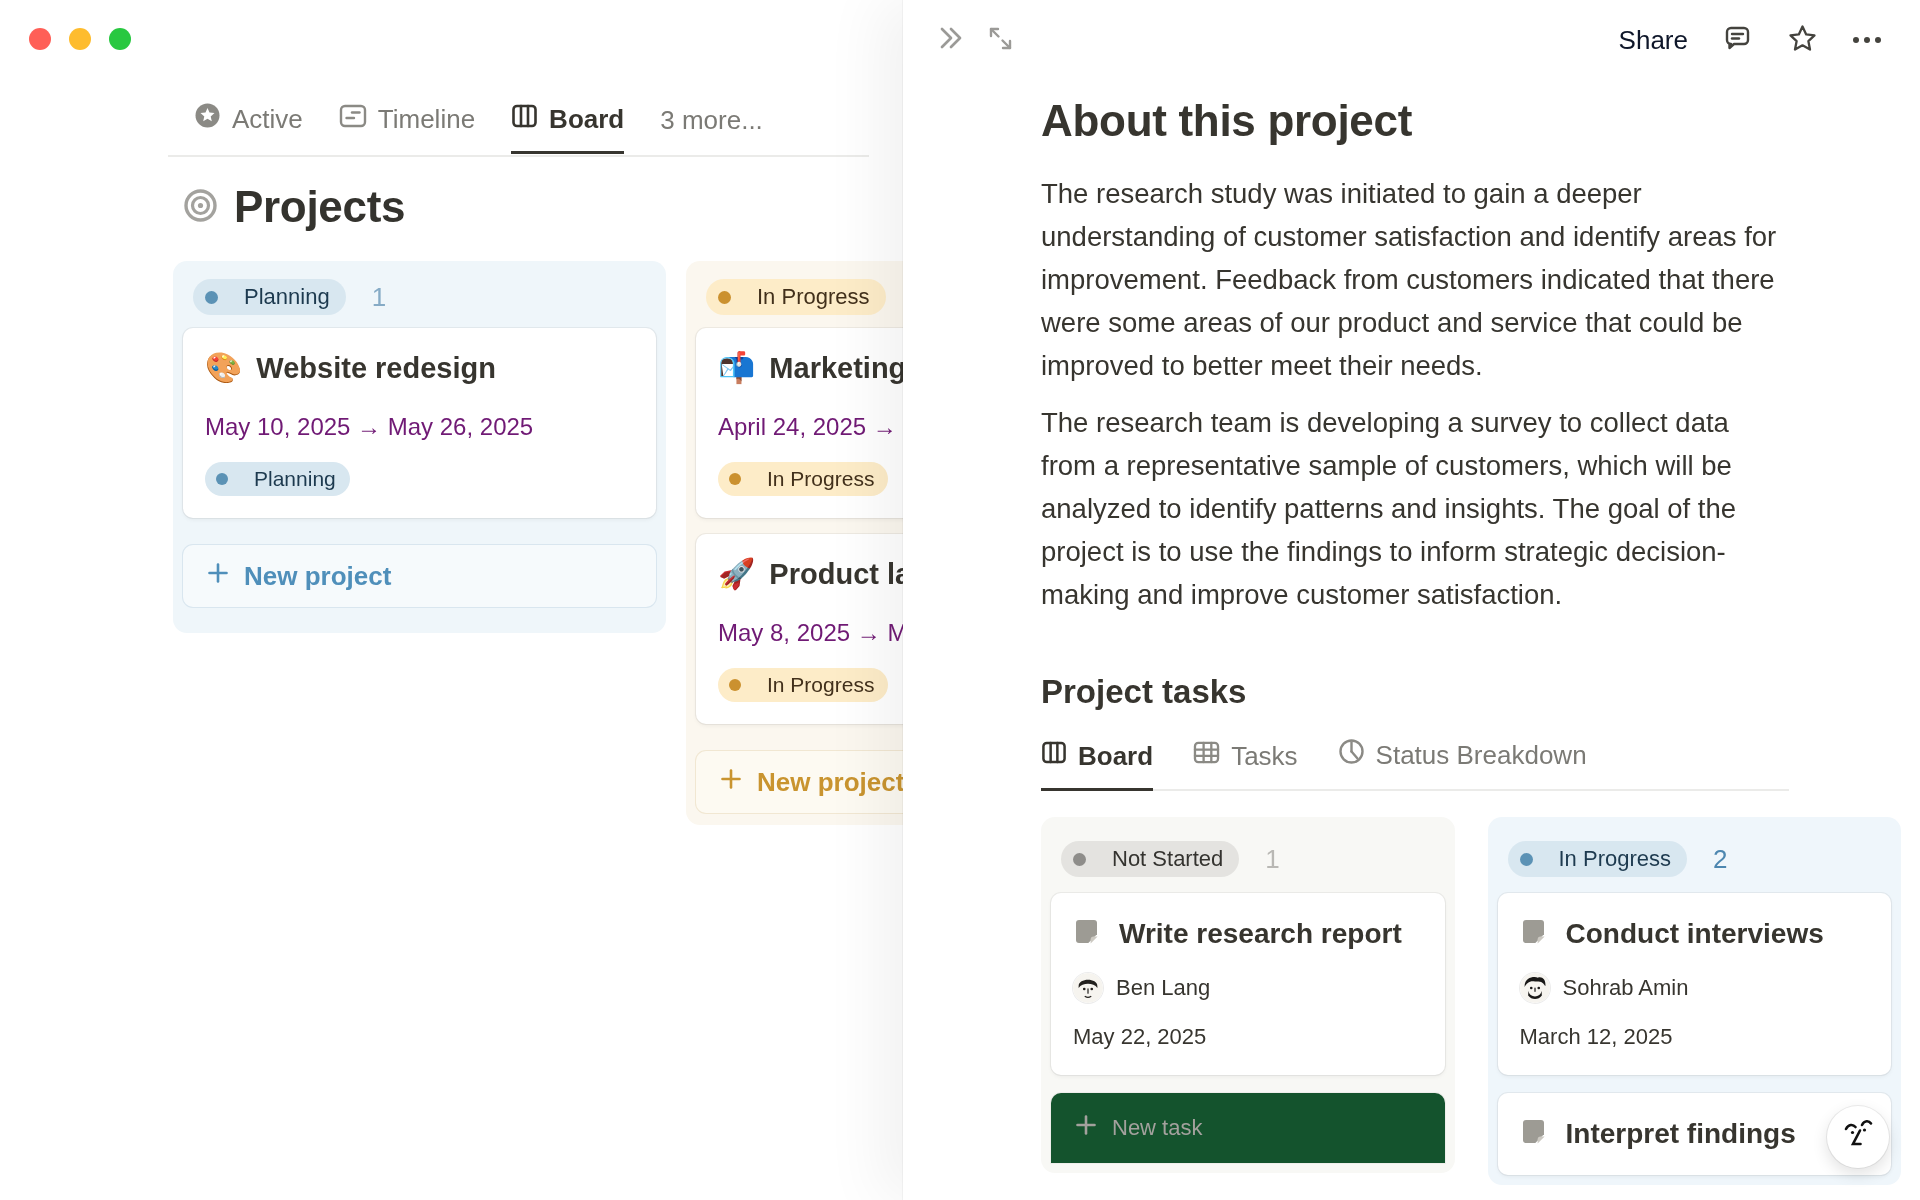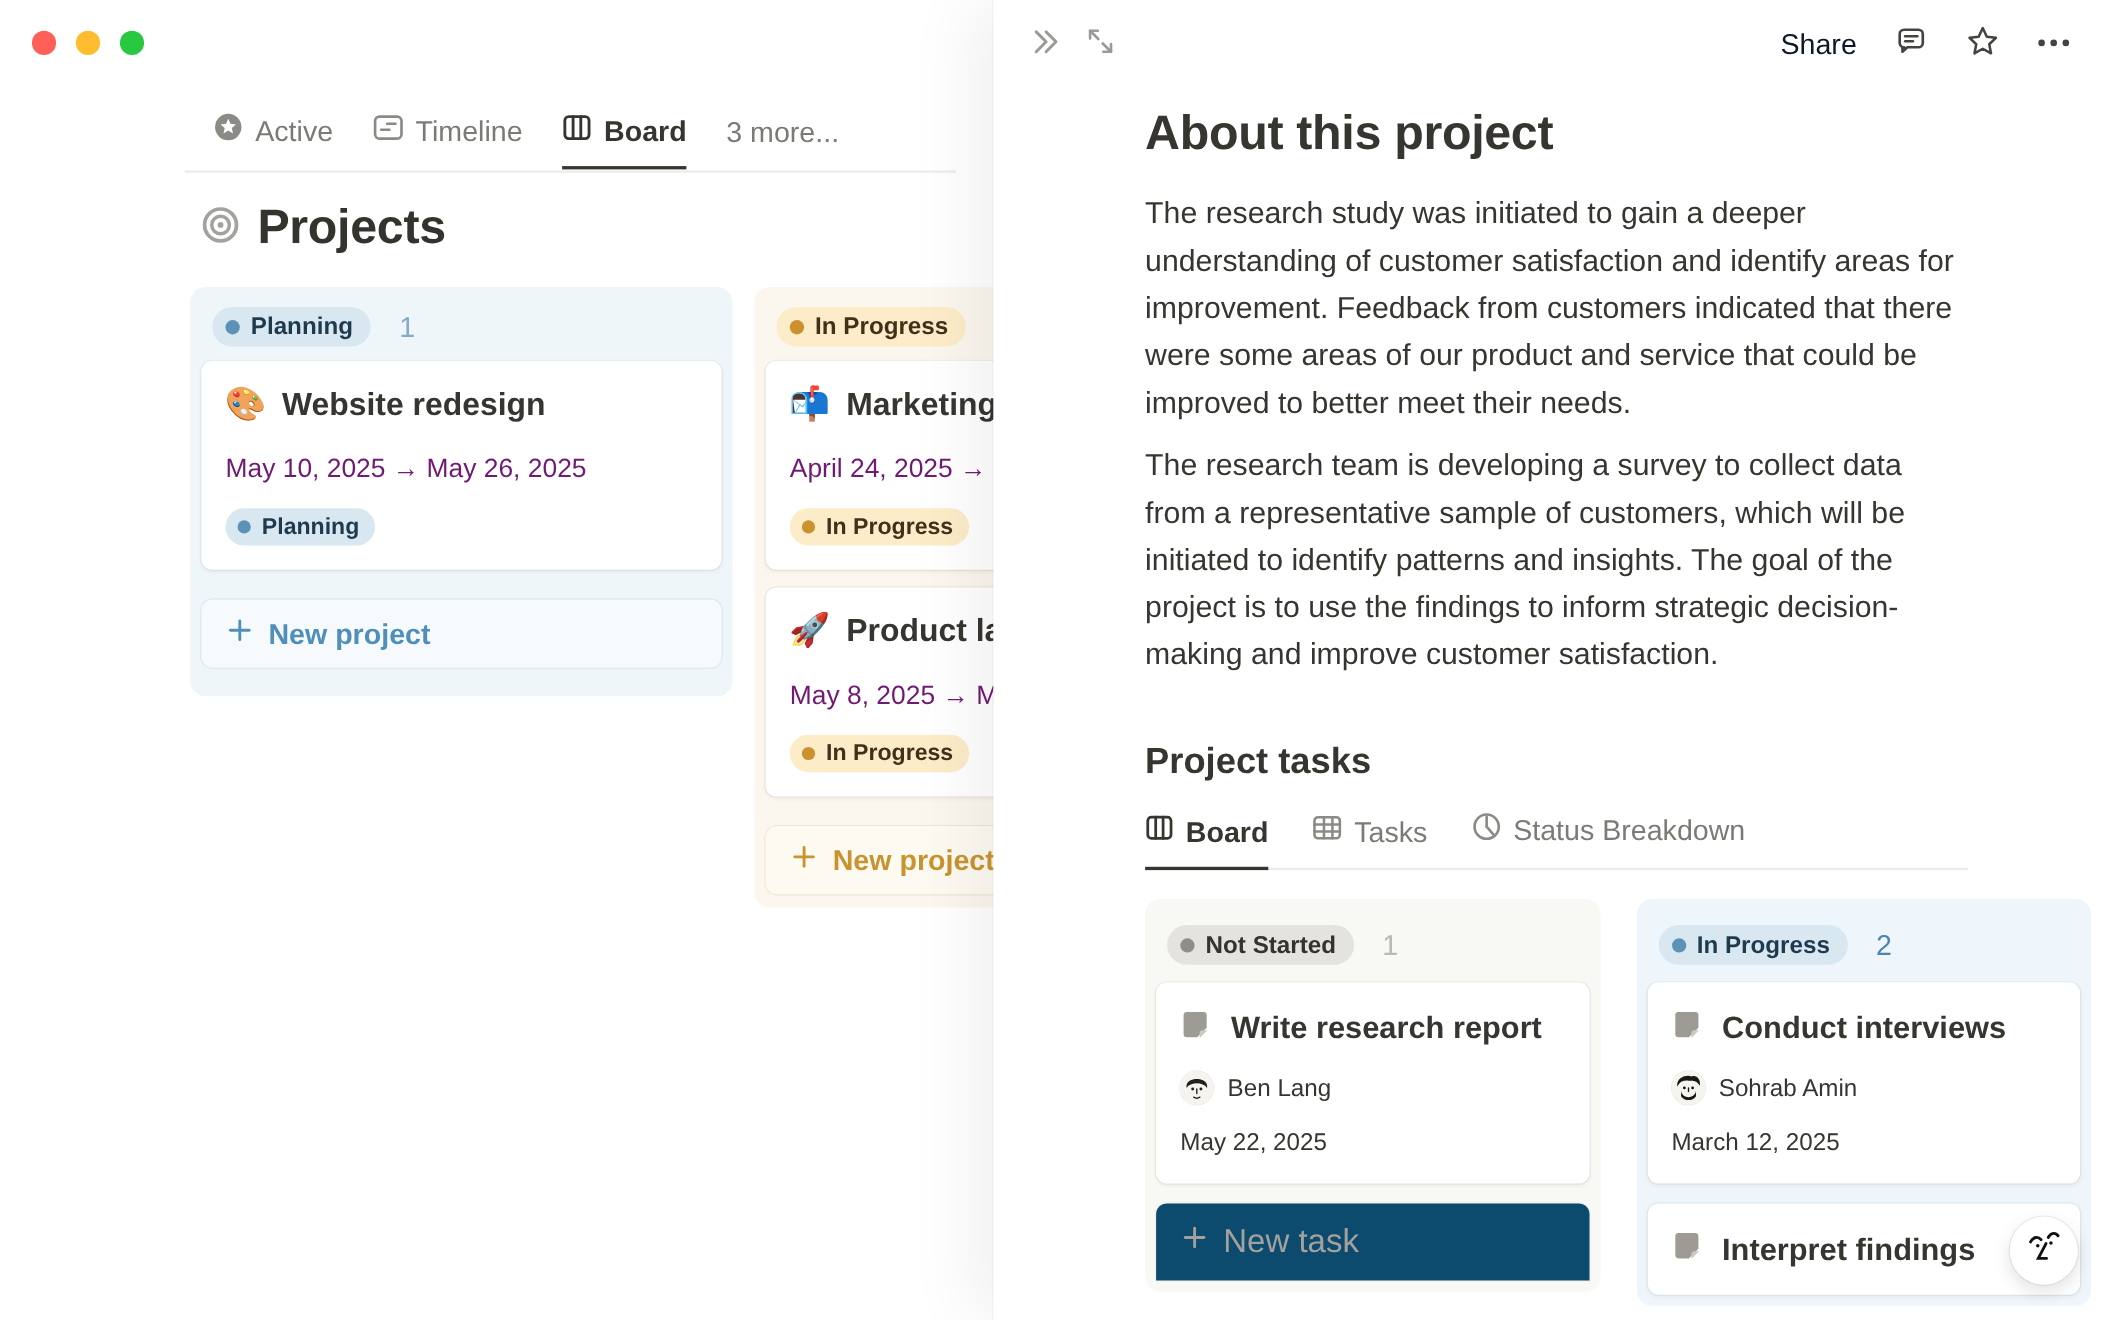--- a/index.html
+++ b/index.html
@@ -26,22 +26,22 @@
   .projects-header { position:absolute; left:182px; top:182px; display:flex; align-items:center; gap:15px; }
   .projects-header h1 { font-size:44px; font-weight:700; letter-spacing:-0.3px; color:#34332e; }
 
   
   .board { position:absolute; left:173px; top:261px; display:flex; gap:20px; align-items:flex-start; }
   .col { border-radius:14px; padding:10px; }
   .col.c-planning { width:493px; background:#eff6fa; padding-bottom:26px; }
   .col.c-inprog   { width:493px; background:#fbf7ef; padding-bottom:12px; }
   .col-header { display:flex; align-items:center; padding:8px 10px 10px 10px; }
 
-  .chip { display:inline-flex; align-items:center; gap:10px; height:36px; padding:0 16px 0 12px;
-          border-radius:999px; font-size:22px; font-weight:700; white-space:nowrap; }
+  .chip { display:inline-flex; align-items:center; gap:26px; height:36px; padding:0 16px 0 12px;
+          border-radius:999px; font-size:22px; font-weight:400; white-space:nowrap; }
   .chip .dot { width:13px; height:13px; border-radius:50%; }
   .chip.blue   { background:#d8e7f0; color:#1d3a4f; }
   .chip.blue   .dot { background:#5b92b5; }
   .chip.yellow { background:#fdecc8; color:#42301b; }
   .chip.yellow .dot { background:#cb912f; }
   .chip.gray   { background:#e4e3e0; color:#34332f; }
   .chip.gray   .dot { background:#8e8d8a; }
   .chip.sm { height:34px; font-size:21px; padding:0 14px 0 11px; }
   .chip.sm .dot { width:12px; height:12px; }
 
@@ -96,23 +96,23 @@
   .tcard { background:#fff; border-radius:10px; padding:24px 22px; margin-top:6px;
            box-shadow:0 0 0 1px rgba(15,15,15,.055), 0 2px 4px rgba(15,15,15,.05); cursor:pointer; }
   .tcard + .tcard { margin-top:18px; }
   .tcard .title-row { display:flex; align-items:center; gap:16px; }
   .tcard .ctitle { font-size:28px; line-height:34px; font-weight:700; color:#37352f; white-space:nowrap; }
   .person { display:flex; align-items:center; gap:13px; margin-top:22px; }
   .person .pname { font-size:22px; color:#37352f; }
   .avatar { width:30px; height:30px; border-radius:50%; overflow:hidden; flex:0 0 auto;
             box-shadow:0 0 0 1px rgba(0,0,0,.08); }
   .due { margin-top:20px; font-size:22px; line-height:28px; color:#37352f; }
-  .new-task { margin-top:18px; height:70px; border-radius:10px 10px 0 0; background:#0c4a6e;
+  .new-task { margin-top:18px; height:70px; border-radius:10px 10px 0 0; background:#14532d;
               box-shadow:0 0 0 1px rgba(15,15,15,.045); display:flex; align-items:center; gap:13px;
-              padding:0 22px; font-size:30px; color:#a3a19d; cursor:pointer; }
+              padding:0 22px; font-size:22px; color:#a3a19d; cursor:pointer; }
 
   
   .ai-btn { position:absolute; left:1827px; top:1106px; width:62px; height:62px; border-radius:50%;
             background:#fff; box-shadow:0 0 0 1px rgba(0,0,0,.07), 0 6px 16px rgba(0,0,0,.12);
             display:flex; align-items:center; justify-content:center; cursor:pointer; }
 </style>
 </head>
 <body>
 
 <div class="stage">
@@ -301,21 +301,21 @@
                 <circle cx="26" cy="5" r="3" fill="#44433e"></circle>
               </svg>
           </span>
         </span>
       </div>
     </div>
 
     <div class="peek-inner">
       <div class="about-h1">About this project</div>
       <p>The research study was initiated to gain a deeper understanding of customer satisfaction and identify areas for improvement. Feedback from customers indicated that there were some areas of our product and service that could be improved to better meet their needs.</p>
-      <p>The research team is developing a survey to collect data from a representative sample of customers, which will be initiated to identify patterns and insights. The goal of the project is to use the findings to inform strategic decision-making and improve customer satisfaction.</p>
+      <p>The research team is developing a survey to collect data from a representative sample of customers, which will be analyzed to identify patterns and insights. The goal of the project is to use the findings to inform strategic decision-making and improve customer satisfaction.</p>
 
       <div class="tasks-h2">Project tasks</div>
 
       <div class="task-tabs">
         <div class="ttab active">
           <span>
             <svg width="26" height="25" viewBox="0 0 27 26" fill="none" stroke="#37352f" stroke-width="2.6" stroke-linecap="round">
                 <rect x="2.5" y="3" width="22" height="20" rx="3.5"></rect>
                 <path d="M10 3v20"></path>
                 <path d="M17 3v20"></path>

